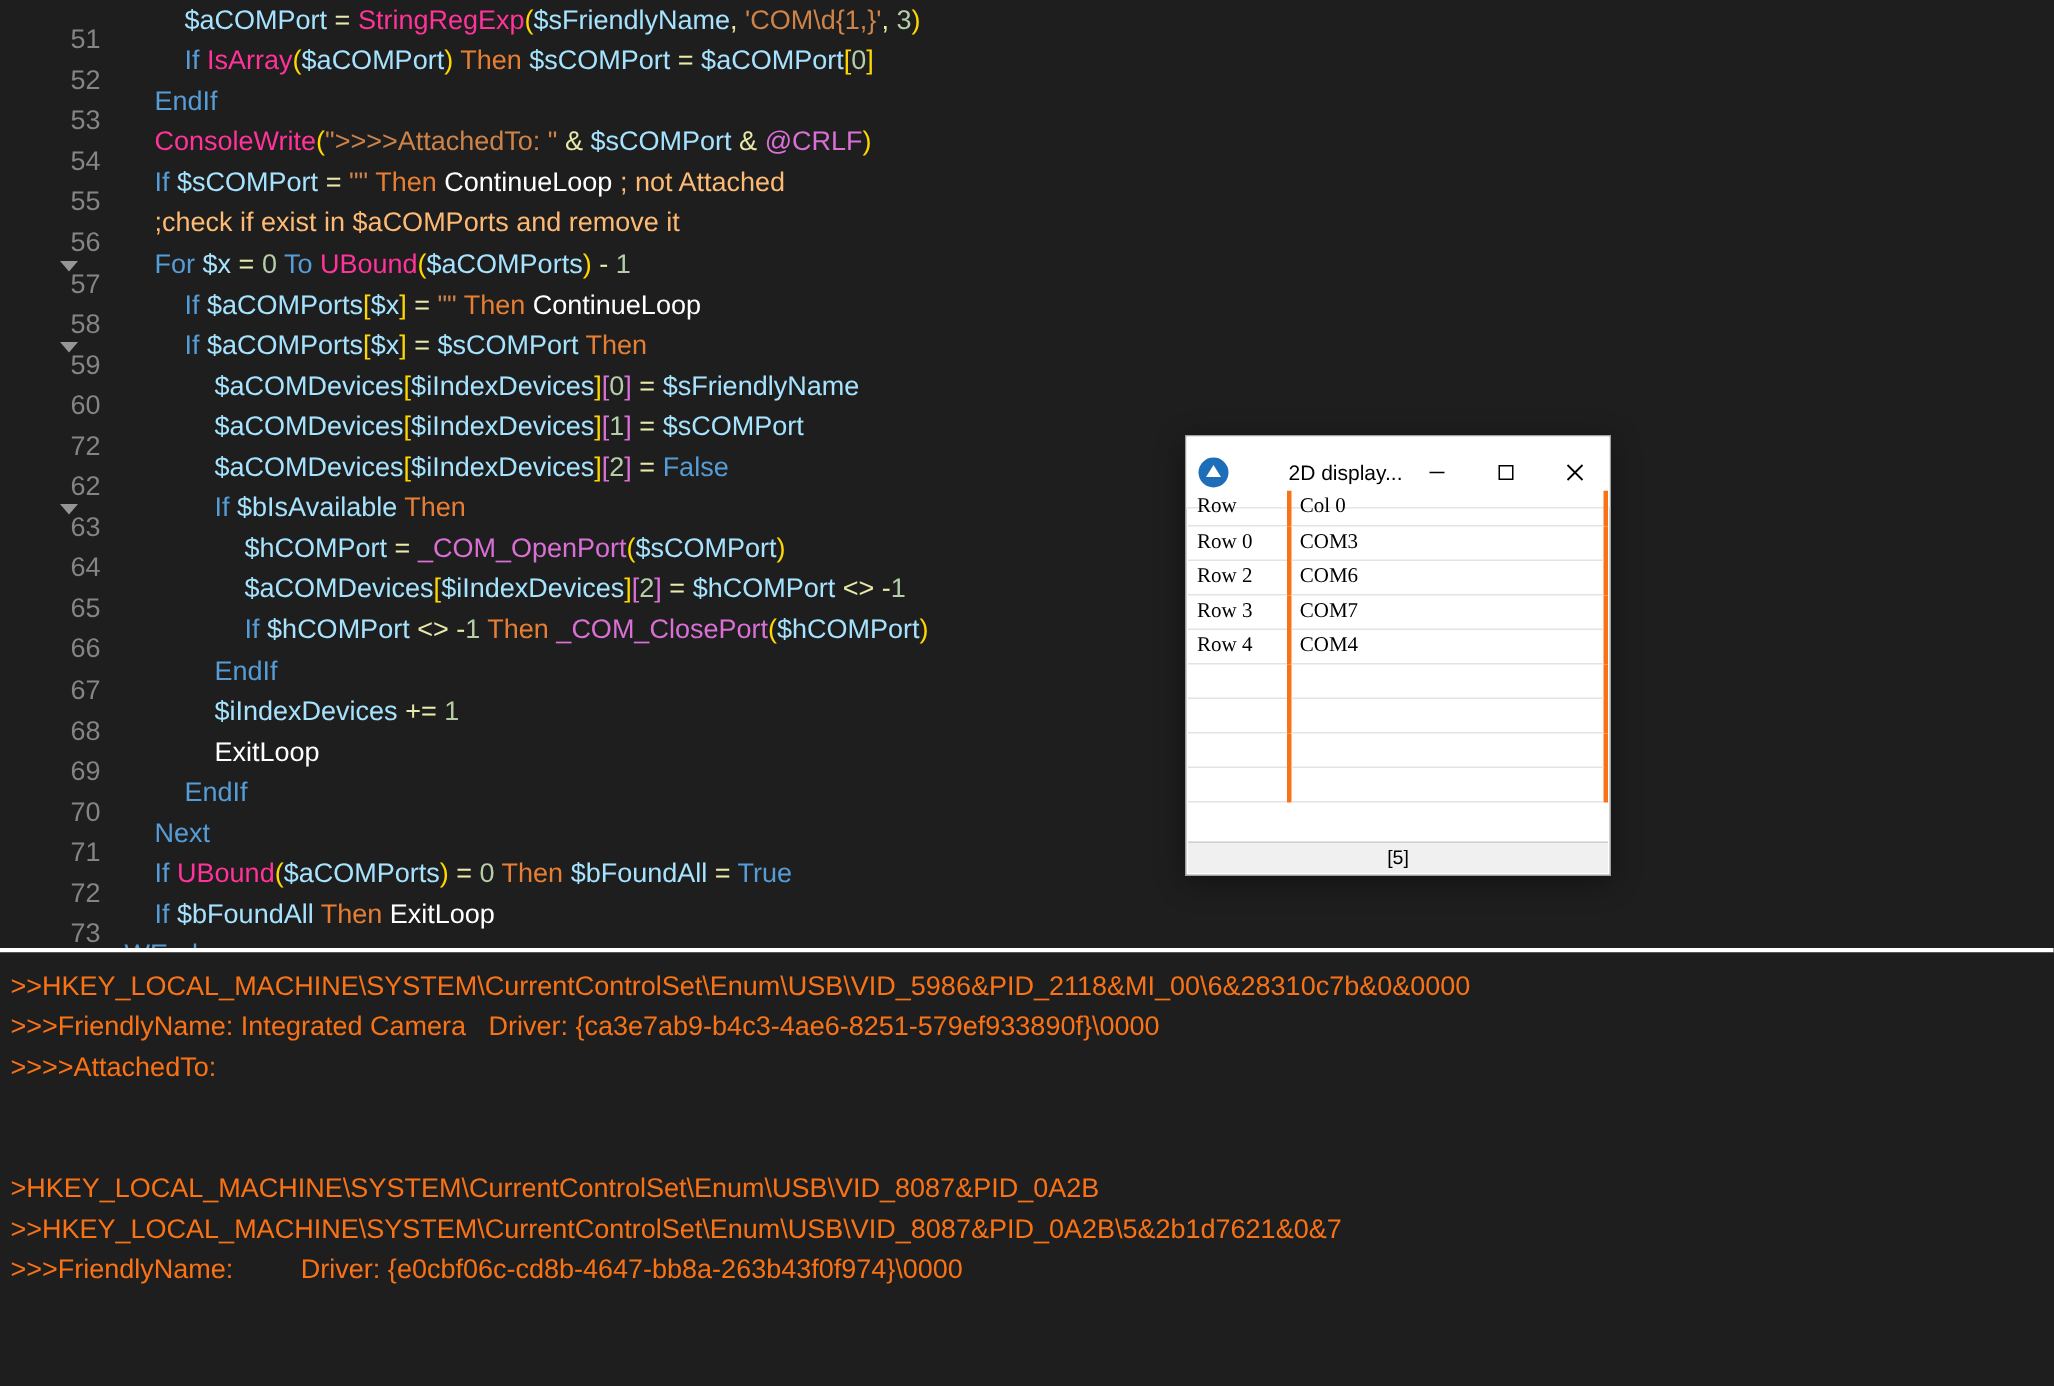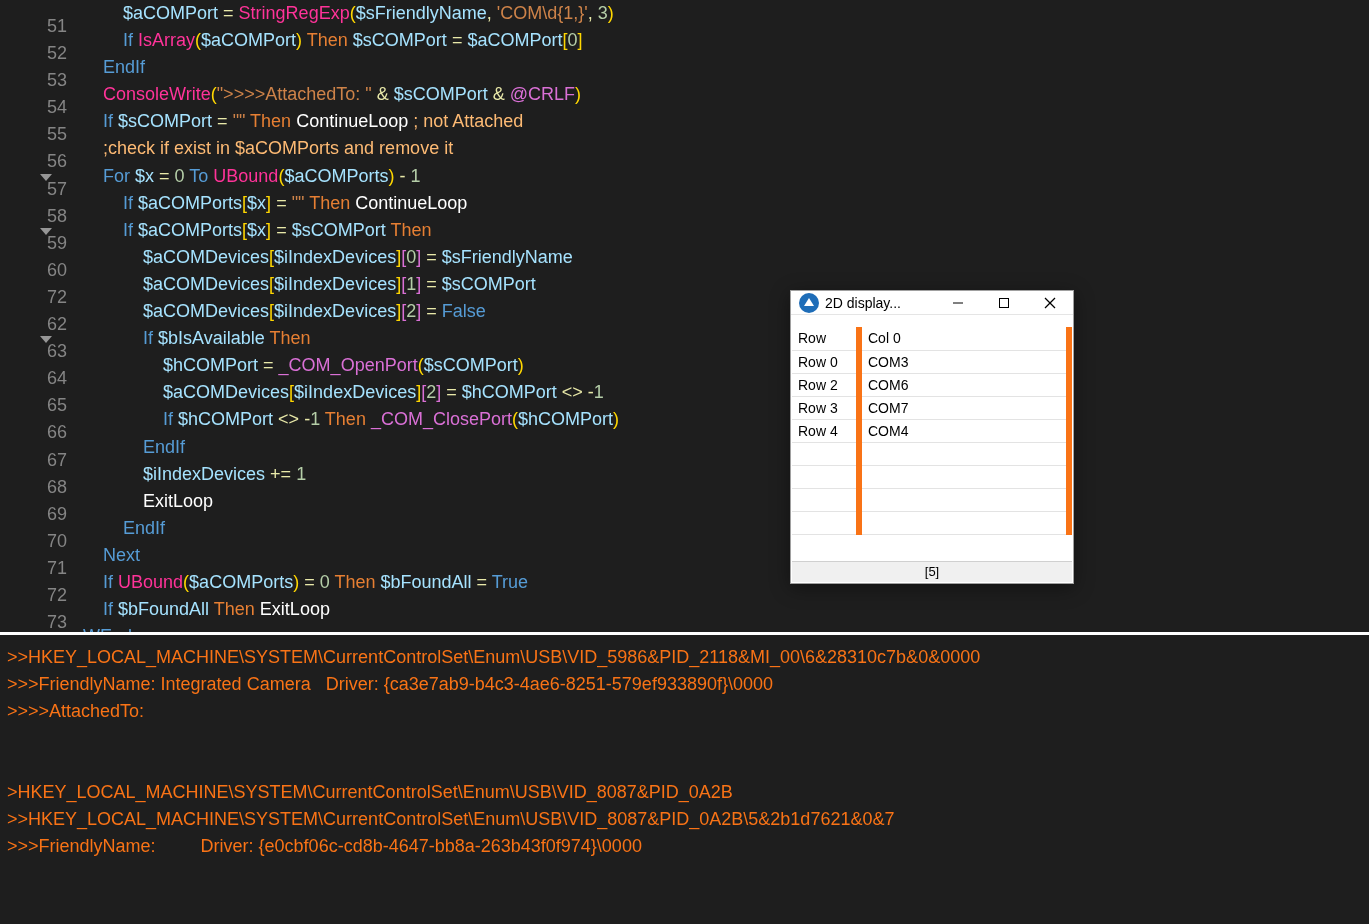--- a/index.html
+++ b/index.html
@@ -88,25 +88,26 @@
     top: 290px; left: 790px;
     width: 284px;
     height: 294px;
     background: #ffffff;
     border: 1px solid #a0a0a0;
     box-shadow: 0 4px 18px rgba(0,0,0,0.4);
     font-family: 'Segoe UI', Tahoma, sans-serif;
     color: #000;
   }
   .titlebar {
-    height: 24px;
+    height: 48px;
     display: flex;
     align-items: center;
     background: #fff;
     border-bottom: 1px solid #e5e5e5;
+    text-align: right;
   }
   .titlebar .icon {
     width: 20px; height: 20px;
     margin-left: 8px; margin-right: 6px;
     border-radius: 50%;
     background: #1e6db8;
     position: relative;
     flex: 0 0 auto;
   }
   .titlebar .icon::after{
@@ -133,24 +134,25 @@
     color:#000;
   }
   .titlebar .btn.close svg{width:12px;height:12px;}
   .grid {
     position: absolute;
     top: 36px; left: 1px; right: 1px; bottom: 22px;
     overflow: hidden;
   }
   .grid table { border-collapse: collapse; width: 100%; font-size:14px; }
   .grid td {
-    border-right: 6px solid #f97316;
+    border-right: 3px solid #f97316;
     border-bottom: 1px solid #e3e3e3;
     padding: 3px 6px;
     height: 23px;
+    font-family: Liberation Serif, serif;
   }
   .grid td.rowcol { width: 67px; }
   .statusbar {
     position: absolute;
     bottom: 1px; left: 1px; right: 1px;
     height: 21px;
     border-top: 1px solid #d0d0d0;
     font-size: 13px;
     text-align: center;
     line-height: 20px;

